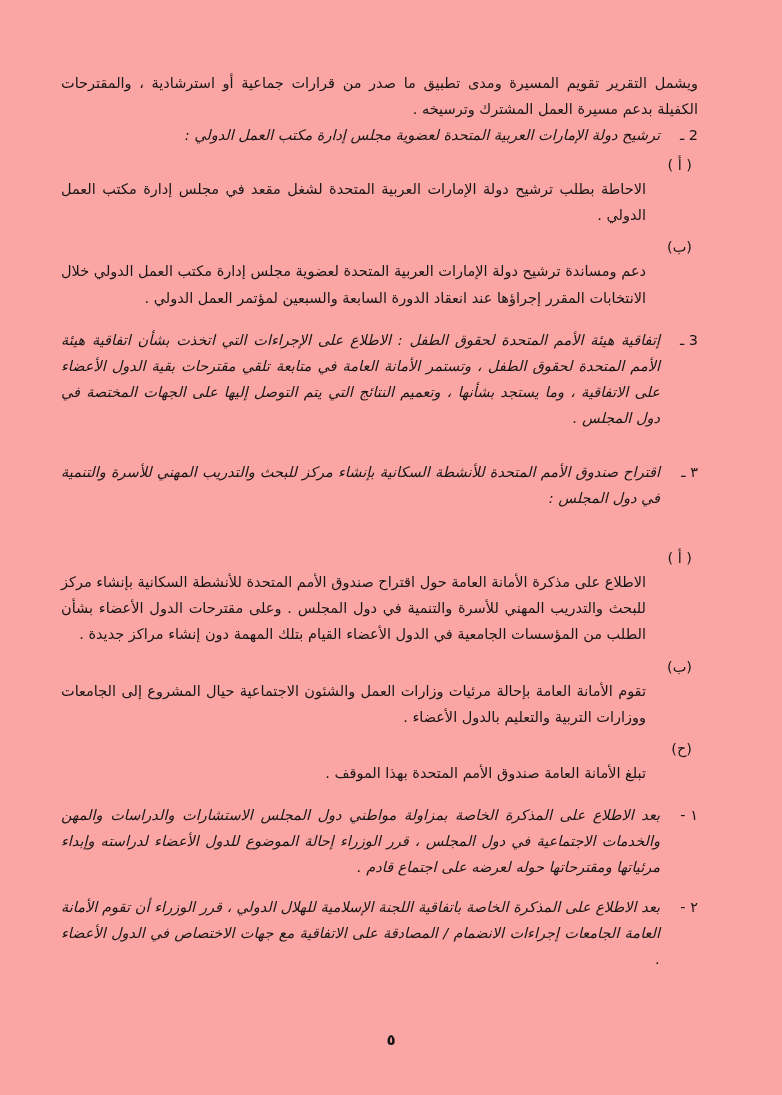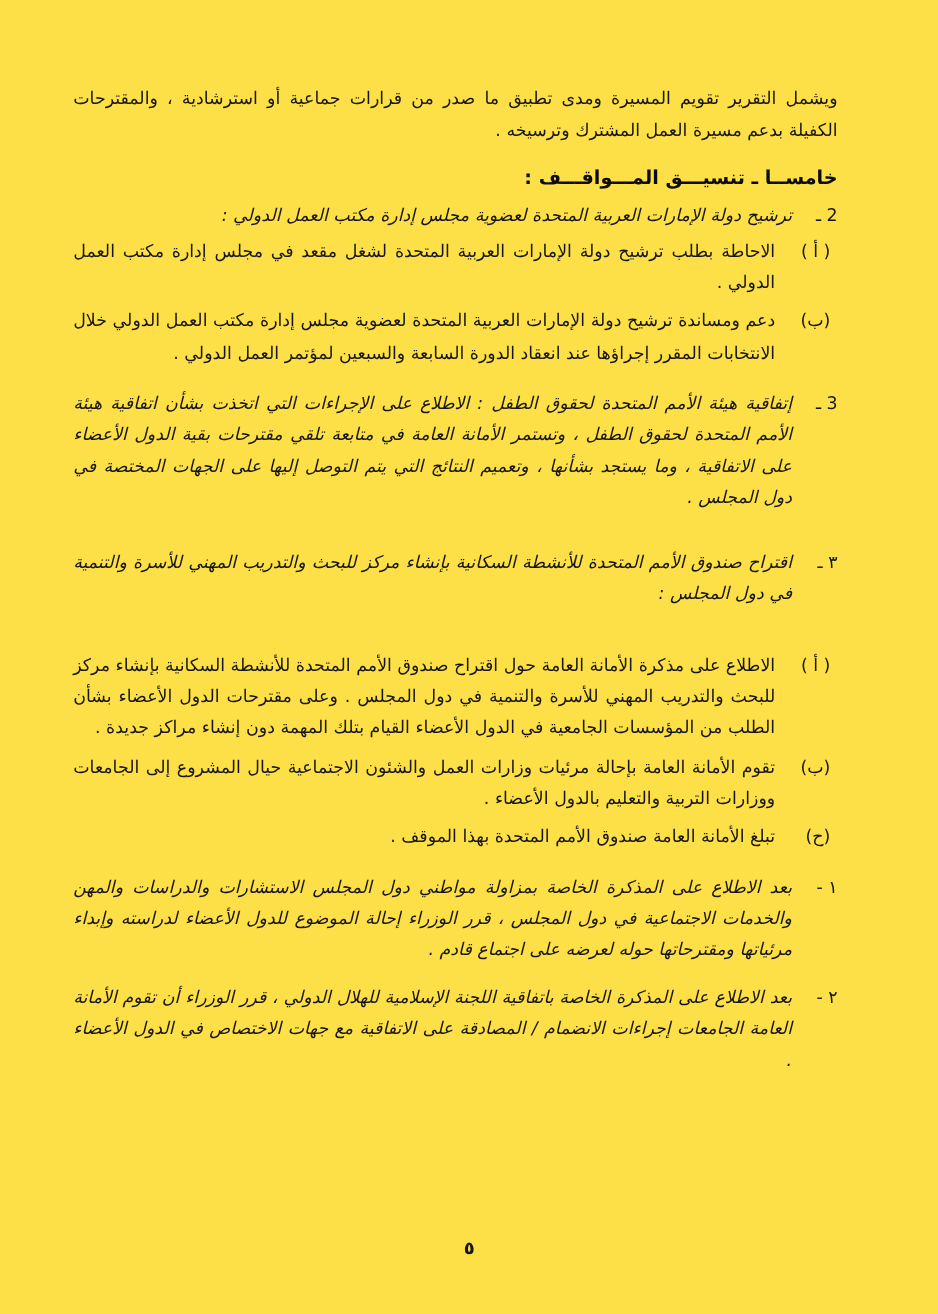--- a/index.html
+++ b/index.html
@@ -9,21 +9,21 @@
   }
   body {
     font-family: "DejaVu Sans", sans-serif;
   }
   .page {
     position: relative;
     box-sizing: border-box;
     width: 782px;
     height: 1095px;
     margin: 0 auto;
-    background: #fde047;
+    background: #fca5a5;
     color: #181614;
     direction: rtl;
     padding: 70px 84px 40px 61px;
     overflow: hidden;
   }
   .para {
     font-size: 14.5px;
     line-height: 1.8;
     text-align: justify;
   }
@@ -56,20 +56,21 @@
     line-height: 1.8;
     margin: 2px 6px 6px 0;
   }
   .sub-item > .marker {
     flex: 0 0 46px;
     white-space: nowrap;
   }
   .sub-item > .text {
     flex: 1;
     text-align: justify;
+    margin-top: 24px;
   }
   .gap-sm { height: 10px; }
   .gap-md { height: 24px; }
   .gap-lg { height: 28px; }
   .page-number {
     position: absolute;
     bottom: 46px;
     left: 0;
     right: 0;
     text-align: center;
@@ -78,21 +79,20 @@
     color: #181614;
   }
 </style>
 </head>
 <body>
 
 <div class="page">
 
   <div class="para">ويشمل التقرير تقويم المسيرة ومدى تطبيق ما صدر من قرارات جماعية أو استرشادية ، والمقترحات الكفيلة بدعم مسيرة العمل المشترك وترسيخه .</div>
 
-  <div class="section-heading">خامســا ـ تنسيـــق المـــواقـــف :</div>
 
   <div class="list-item">
     <span class="marker">2 ـ</span>
     <div class="text">ترشيح دولة الإمارات العربية المتحدة لعضوية مجلس إدارة مكتب العمل الدولي :</div>
   </div>
 
   <div class="sub-item">
     <span class="marker">( أ )</span>
     <div class="text">الاحاطة بطلب ترشيح دولة الإمارات العربية المتحدة لشغل مقعد في مجلس إدارة مكتب العمل الدولي .</div>
   </div>

